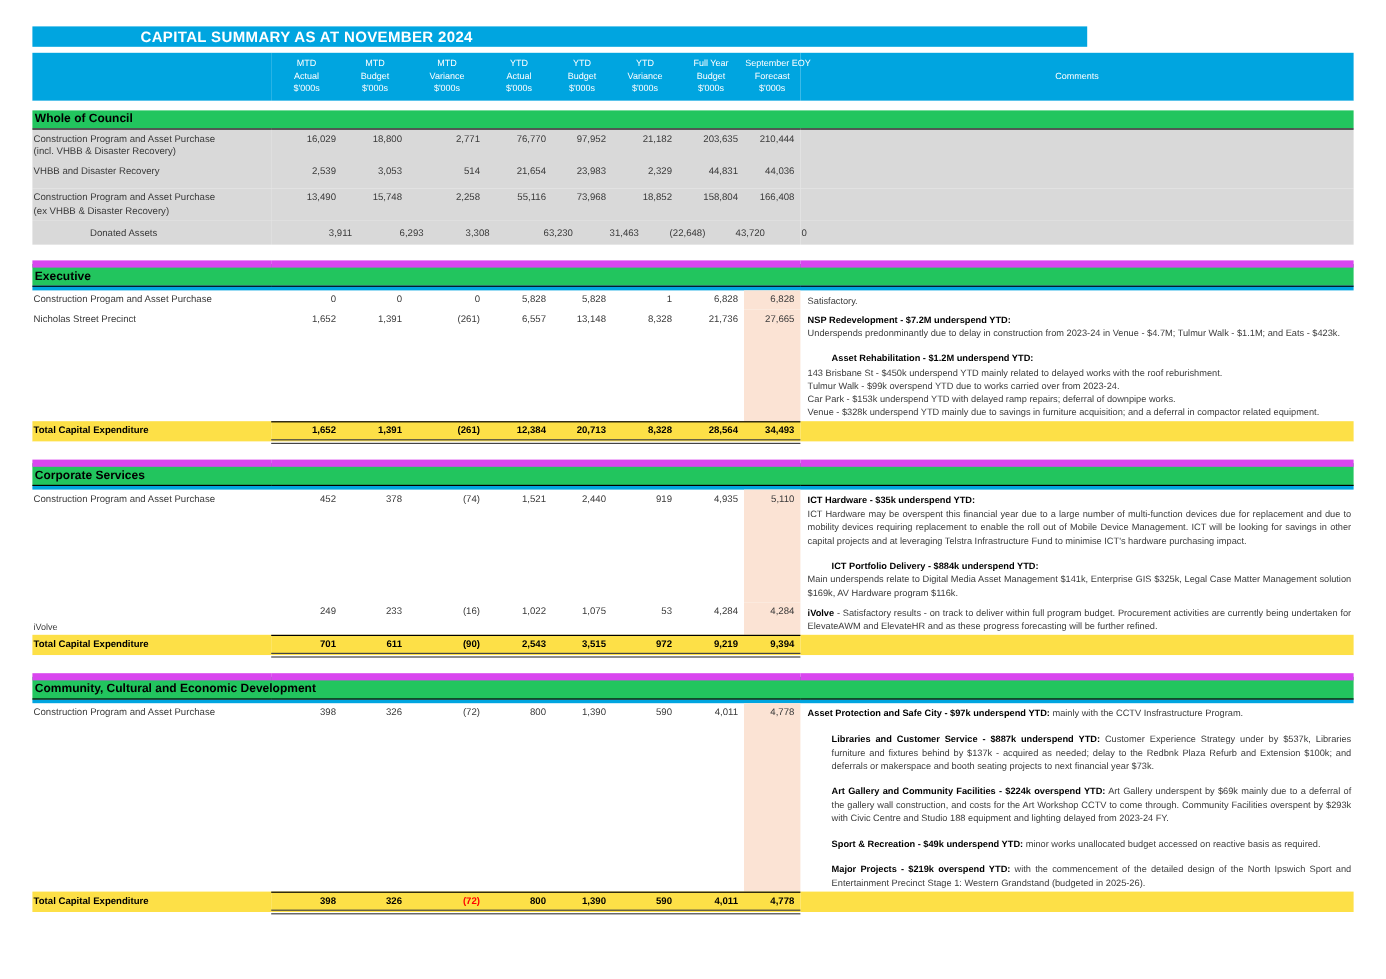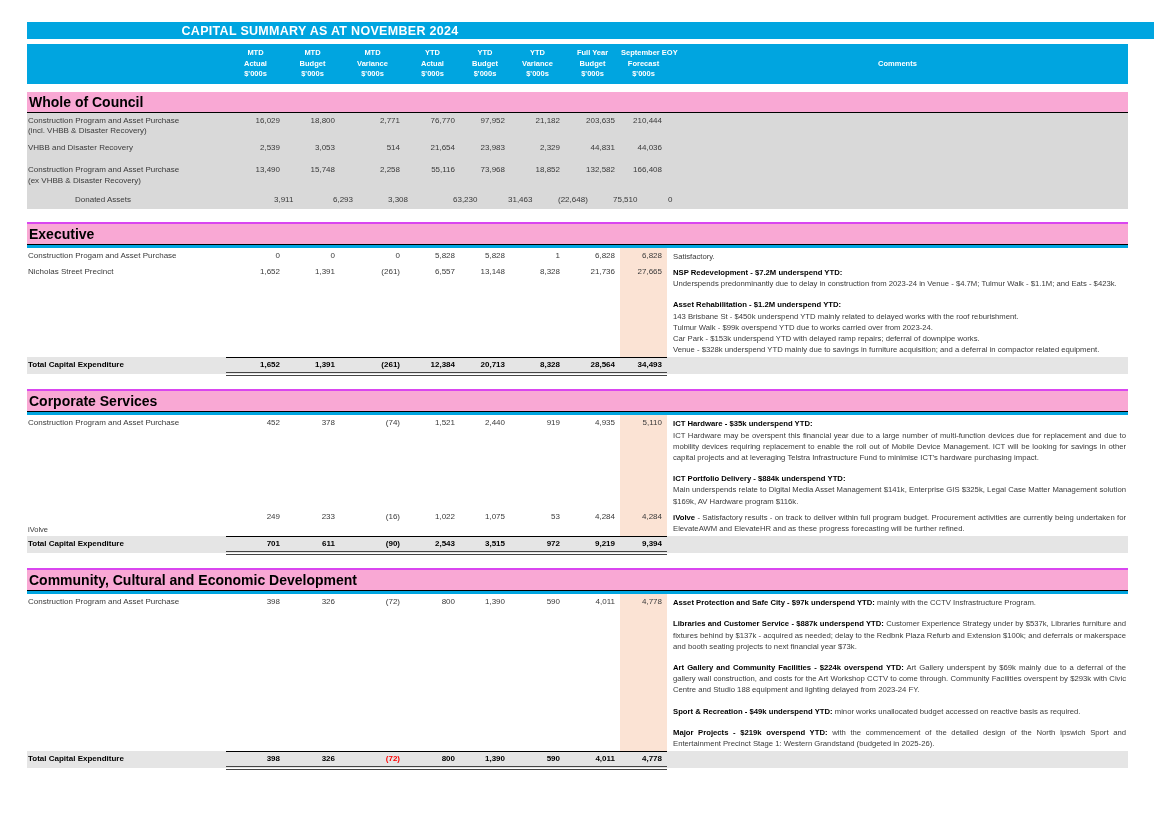--- a/index.html
+++ b/index.html
@@ -3,62 +3,62 @@
 <meta charset="utf-8">
 <style>
   html,body{margin:0;padding:0;}
   body{
     width:1155px;height:816px;overflow:hidden;background:#ffffff;
     font-family:"Liberation Sans",sans-serif;
     -webkit-font-smoothing:antialiased;
   }
   .page{padding:22px 27px 0 27px;}
   .title-bar{
-    width:1127px;height:17px;background:#00A5E0;display:flex;align-items:center;
+    width:879px;height:17px;background:#00A5E0;display:flex;align-items:center;
     margin-bottom:5px;
   }
   .title-text{
     display:block;width:52%;text-align:center;color:#fff;font-weight:bold;
     font-size:12.5px;letter-spacing:.3px;white-space:nowrap;
   }
   table.report{border-collapse:collapse;table-layout:fixed;width:1101px;}
   thead th{
-    background:#00A5E0;color:#fff;font-size:7.5px;font-weight:bold;
+    background:#00A5E0;color:#fff;font-size:7.5px;font-weight:normal;
     text-align:center;vertical-align:middle;padding:4px 1px;line-height:10.5px;
   }
   thead th div{white-space:nowrap;}
   .spacer td{padding:0;background:#fff;border:none;}
   .section-head td{
-    background:#f9a8d4;color:#000;font-weight:bold;font-size:14px;
+    background:#22c55e;color:#000;font-weight:bold;font-size:10px;
     padding:2px 0 2px 2px;border-bottom:1px solid #000;
   }
-  .section-head.std td{border-top:2px solid #d946ef;}
+  .section-head.std td{border-top:6px solid #d946ef;}
   .cyan-row td{height:3px;background:#00A5E0;padding:0;}
   td.lbl{
     font-size:8px;color:#3a3a3a;padding:3px 4px 3px 1px;vertical-align:top;line-height:10.5px;
   }
   td.lbl .sub{display:block;}
   td.lbl.bottom{vertical-align:bottom;font-size:7.5px;padding-bottom:1px;}
   td.num{
     font-size:8px;color:#3a3a3a;text-align:right;vertical-align:top;
     padding:3px 5px 2px 0;white-space:nowrap;line-height:10.5px;
   }
   tr.pad-b td{padding-bottom:9px;}
   tr.pad-t td{padding-top:6px;padding-left:48px;}
   .gray-row td{background:#D9D9D9;}
   .peach{background:#FBE3D4;}
   .neg{color:#F8696B;}
   td.cmt{
     font-size:7.7px;color:#3a3a3a;line-height:11.2px;vertical-align:top;
     padding:3px 2px 2px 6px;
   }
   td.cmt p{margin:0;text-align:justify;}
-  td.cmt p.gap{margin-top:10px;}
+  td.cmt p.gap{margin-top:10px;margin-left:20px;}
   td.cmt .b{font-weight:bold;color:#000;}
-  tr.total-row td{font-weight:bold;color:#000;background:#e5e5e5;}
+  tr.total-row td{font-weight:bold;color:#000;background:#fde047;}
   tr.total-row td.lbl{font-size:8px;}
   tr.total-row td.num{
     border-top:1px solid #000;border-bottom:4px double #444;padding:2px 5px 2px 0;
   }
   tr.total-row td.num.neg{color:#FF0000;}
   tr.total-row td.cmt{border:none;}
 </style>
 </head>
 <body>
 
@@ -159,33 +159,33 @@
           <td class="cmt"></td>
         </tr>
         <tr class="gray-row">
           <td class="lbl">Construction Program and Asset Purchase<span class="sub">(ex VHBB &amp; Disaster Recovery)</span></td>
           <td class="num">13,490</td>
           <td class="num">15,748</td>
           <td class="num">2,258</td>
           <td class="num">55,116</td>
           <td class="num">73,968</td>
           <td class="num">18,852</td>
-          <td class="num">132,582</td>
+          <td class="num">158,804</td>
           <td class="num">166,408</td>
           <td class="cmt"></td>
         </tr>
         <tr class="gray-row pad-t">
           <td class="lbl">Donated Assets</td>
           <td class="num">3,911</td>
           <td class="num">6,293</td>
           <td class="num">3,308</td>
           <td class="num">63,230</td>
           <td class="num">31,463</td>
           <td class="num neg">(22,648)</td>
-          <td class="num">75,510</td>
+          <td class="num">43,720</td>
           <td class="num">0</td>
           <td class="cmt"></td>
         </tr>
         <tr class="spacer">
           <td colspan="10" style="height: 13px;"></td>
         </tr>
         <tr class="section-head std">
           <td colspan="10">Executive</td>
         </tr>
         <tr class="cyan-row">

